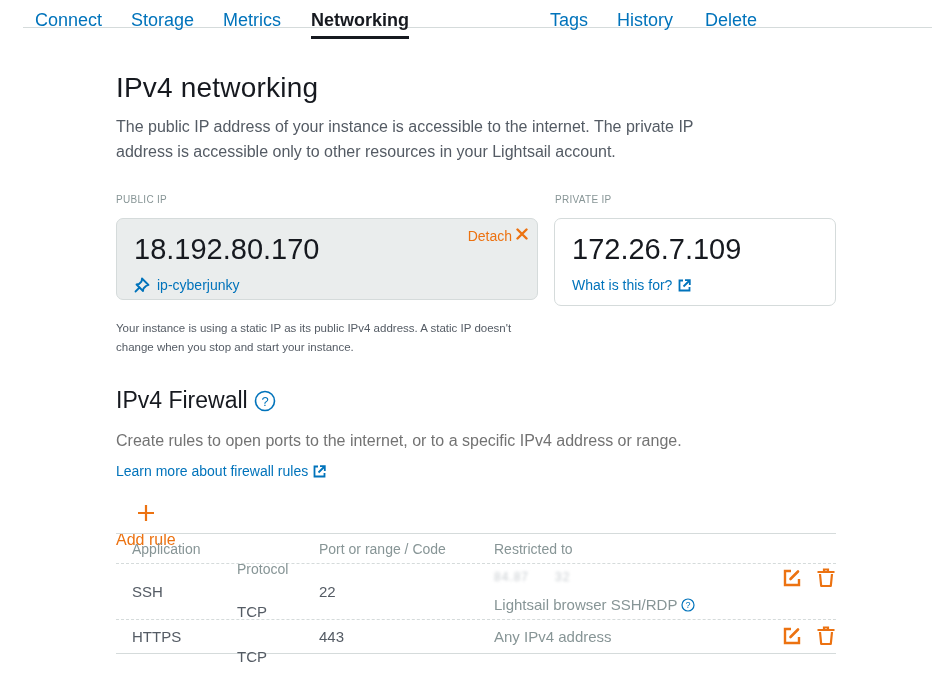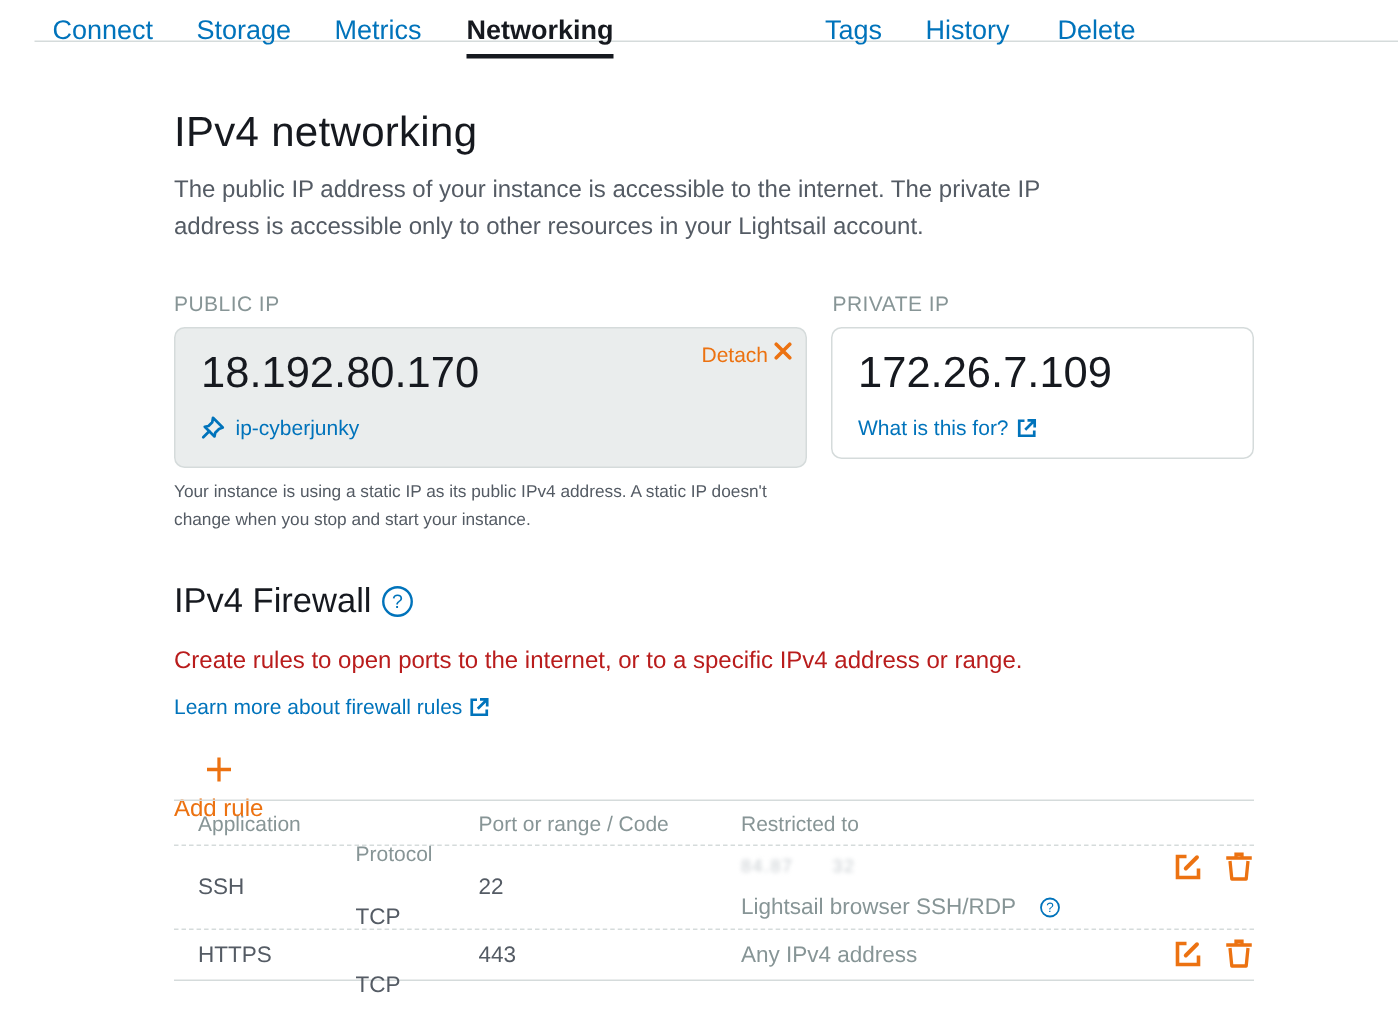--- a/index.html
+++ b/index.html
@@ -12,44 +12,44 @@
       position:absolute; left:0; top:0; width:932px; height:28px;
       border-bottom:1px solid #d5dbdb; box-sizing:border-box;margin-left:23px;
     }
     .tab {
       position:absolute; top:9px; font-size:18px; color:#0073bb; cursor:pointer;
       white-space:nowrap; line-height:22px; padding-bottom:8px;
     }
     .tab.active { color:#16191f; font-weight:bold; border-bottom:3px solid #16191f; padding-bottom:5px; }
     .h1 { position:absolute; left:116px; top:72px; font-size:28px; font-weight:normal; color:#16191f; margin:0; white-space:nowrap; letter-spacing:0.2px; }
     .desc { position:absolute; left:116px; top:114px; width:620px; font-size:16px; line-height:25px; color:#545b64; }
-    .label { position:absolute; font-size:14px; color:#879596; letter-spacing:0.3px; }
+    .label { position:absolute; font-size:10px; color:#879596; letter-spacing:0.3px; }
     .card { position:absolute; border:1px solid #d5dbdb; border-radius:7px; box-sizing:border-box; }
-    .card.public { left:116px; top:218px; width:422px; height:94px; background:#eaeded; }
+    .card.public { left:116px; top:218px; width:422px; height:82px; background:#eaeded; }
     .card.private { left:554px; top:218px; width:282px; height:88px; background:#ffffff; }
     .ip { position:absolute; font-size:29px; color:#16191f; white-space:nowrap; }
     .link { color:#0073bb; cursor:pointer; white-space:nowrap; }
     .detach { position:absolute; right:9px; top:9px; font-size:14px; color:#ec7211; cursor:pointer; display:flex; align-items:flex-start; gap:4px; }
     .small-note { position:absolute; left:116px; top:319px; width:430px; font-size:11.5px; line-height:19px; color:#545b64; }
     .h2 { position:absolute; left:116px; top:387px; font-size:23px; color:#16191f; display:flex; align-items:center; gap:6px; white-space:nowrap; }
-    .fw-desc { position:absolute; left:116px; top:432px; font-size:16px; color:#b91c1c; white-space:nowrap; }
+    .fw-desc { position:absolute; left:116px; top:432px; font-size:16px; color:#737373; white-space:nowrap; }
     .learn { position:absolute; left:116px; top:463px; font-size:14px; display:flex; align-items:center; gap:5px;justify-content:flex-end; }
     .add-rule { position:absolute; left:116px; top:503px; font-size:16px; color:#ec7211; display:flex; align-items:center; gap:8px; cursor:pointer;flex-direction:column; }
     .table { position:absolute; left:116px; top:533px; width:720px; border-top:1px solid #d5dbdb; }
     .row { position:relative; width:720px; box-sizing:border-box; }
     .row.head { height:30px; border-bottom:1px dashed #d5dbdb; }
     .row.r1 { height:56px; border-bottom:1px dashed #d5dbdb; }
     .row.r2 { height:34px; border-bottom:1px solid #d5dbdb; }
     .cell { position:absolute; font-size:14.5px; white-space:nowrap; }
     .head .cell { top:7px; color:#879596; font-size:14px; }
     .c-app { left:16px; } .c-proto { left:121px;margin-top:20px; } .c-port { left:203px; } .c-restr { left:378px; }
     .r1 .cell { top:19px; color:#545b64; font-size:15px; }
     .r2 .cell { top:8px; color:#545b64; font-size:15px; }
     .r1 .c-restr.masked { top:6px; color:#c8cdd1; font-size:12px; filter:blur(1.4px); letter-spacing:1px; }
-    .r1 .c-restr.sub { top:32px; color:#879596; display:flex; align-items:center; gap:16px; }
+    .r1 .c-restr.sub { top:32px; color:#879596; display:flex; align-items:center; gap:4px; }
     .r2 .c-restr { color:#879596; }
     .actions { position:absolute; right:0; display:flex; gap:14px; }
     .r1 .actions { top:4px; } .r2 .actions { top:6px; }
     .icon-btn { width:20px; height:20px; cursor:pointer; display:inline-block; }
   </style>
 </head>
 <body>
 
 <div class="tabs">
   <span class="tab" style="left:12px">Connect</span>

